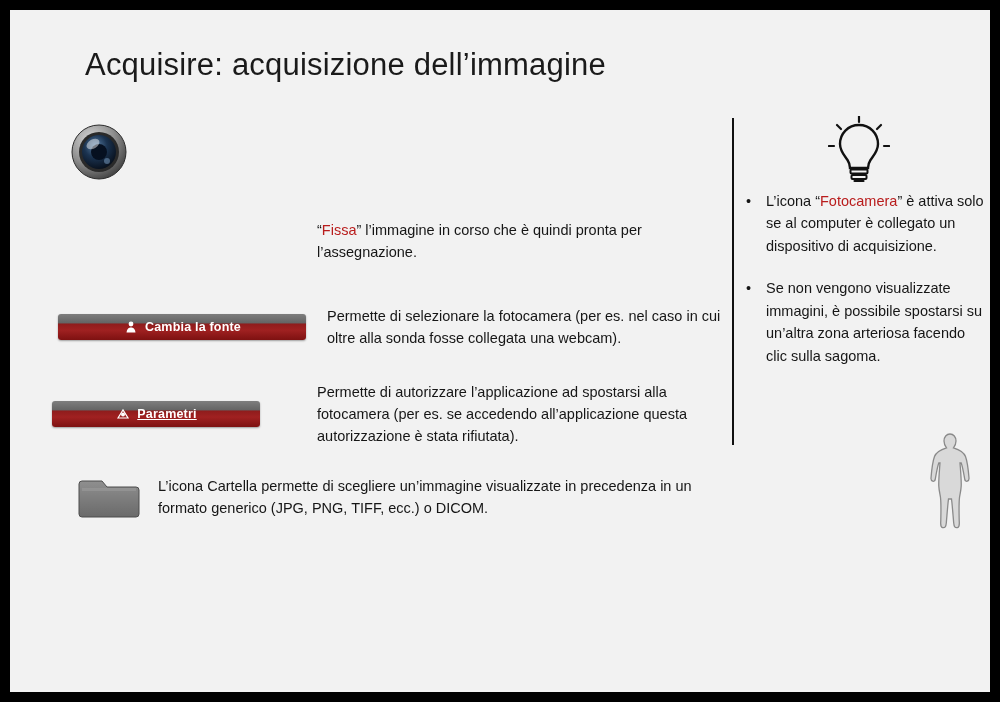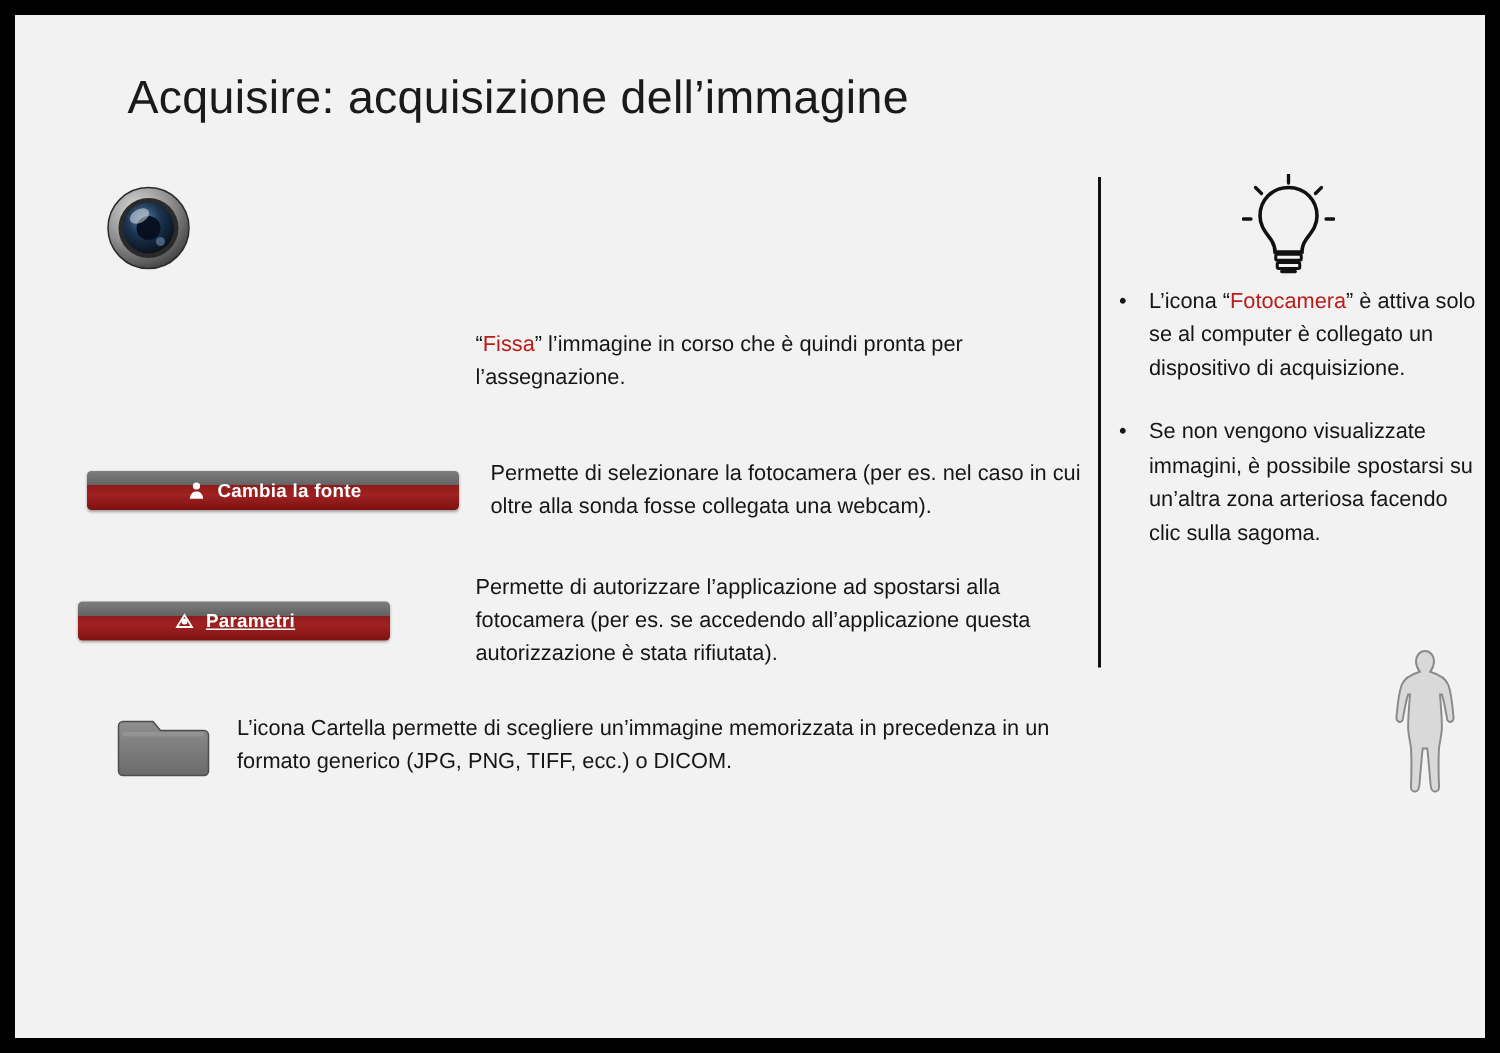--- a/index.html
+++ b/index.html
@@ -206,21 +206,21 @@
         <linearGradient id="folderGrad" x1="0" y1="0" x2="0" y2="1">
           <stop offset="0%" stop-color="#8f8f8f"></stop>
           <stop offset="100%" stop-color="#6a6a6a"></stop>
         </linearGradient>
       </defs>
       <path d="M4 9 h20 l5 6 h29 a3 3 0 0 1 3 3 v24 a3 3 0 0 1 -3 3 h-54 a3 3 0 0 1 -3 -3 v-30 a3 3 0 0 1 3 -3 z" fill="url(#folderGrad)" stroke="#4d4d4d" stroke-width="1"></path>
       <rect x="4" y="16" width="54" height="3" fill="#9b9b9b" opacity="0.6"></rect>
     </svg>
   </div>
 
-  <div class="para t-folder">L’icona Cartella permette di scegliere un’immagine memorizzata in precedenza in un formato generico (JPG, PNG, TIFF, ecc.) o DICOM.</div>
+  <div class="para t-folder">L’icona Cartella permette di scegliere un’immagine visualizzate in precedenza in un formato generico (JPG, PNG, TIFF, ecc.) o DICOM.</div>
 
   <div class="divider"></div>
 
   <div class="bulb">
     <svg width="62" height="72" viewBox="0 0 62 72">
       <g fill="none" stroke="#111" stroke-width="2.2" stroke-linecap="round">
         <path d="M31 6 L31 0.5"></path>
         <path d="M13 13 L9 9"></path>
         <path d="M49 13 L53 9"></path>
         <path d="M6 30 L0.8 30"></path>

